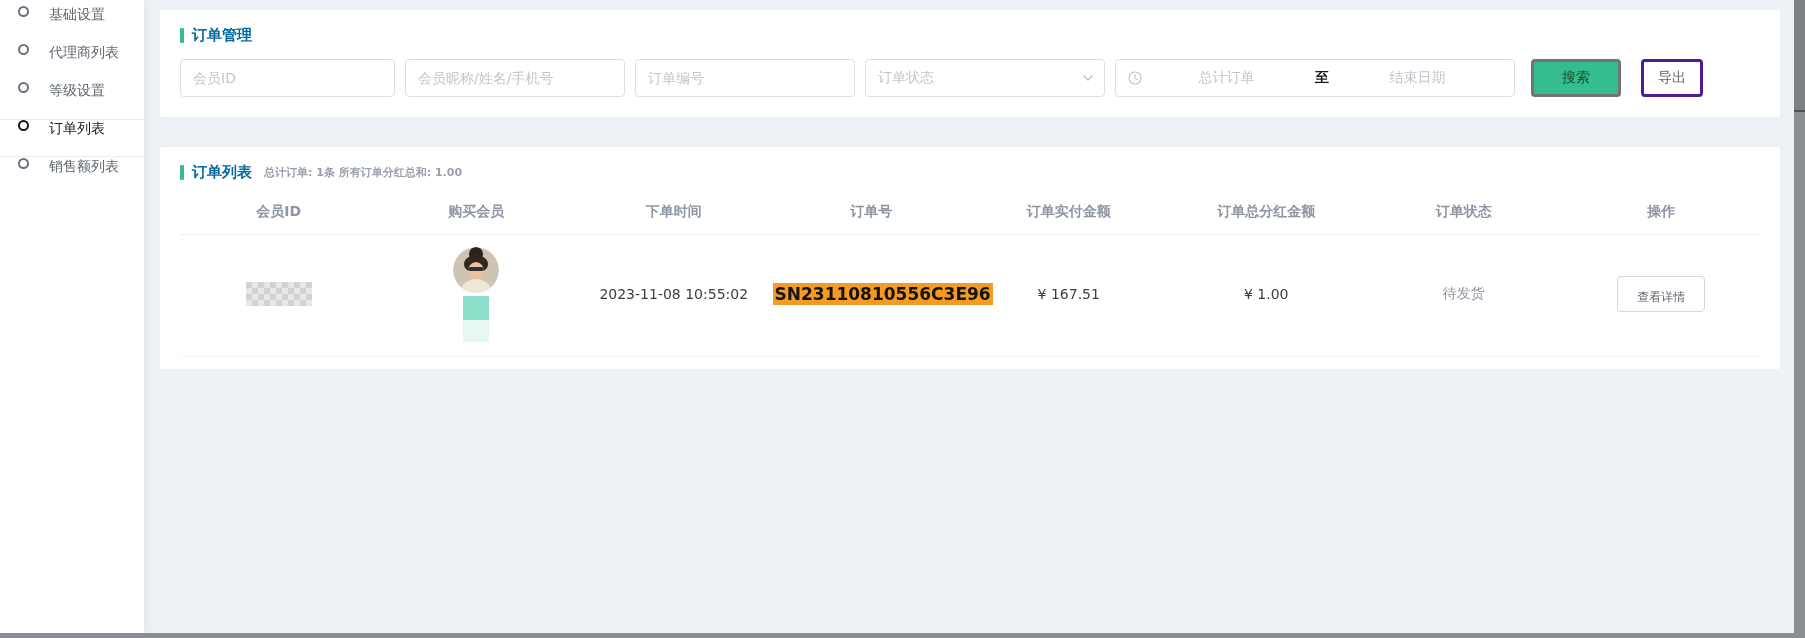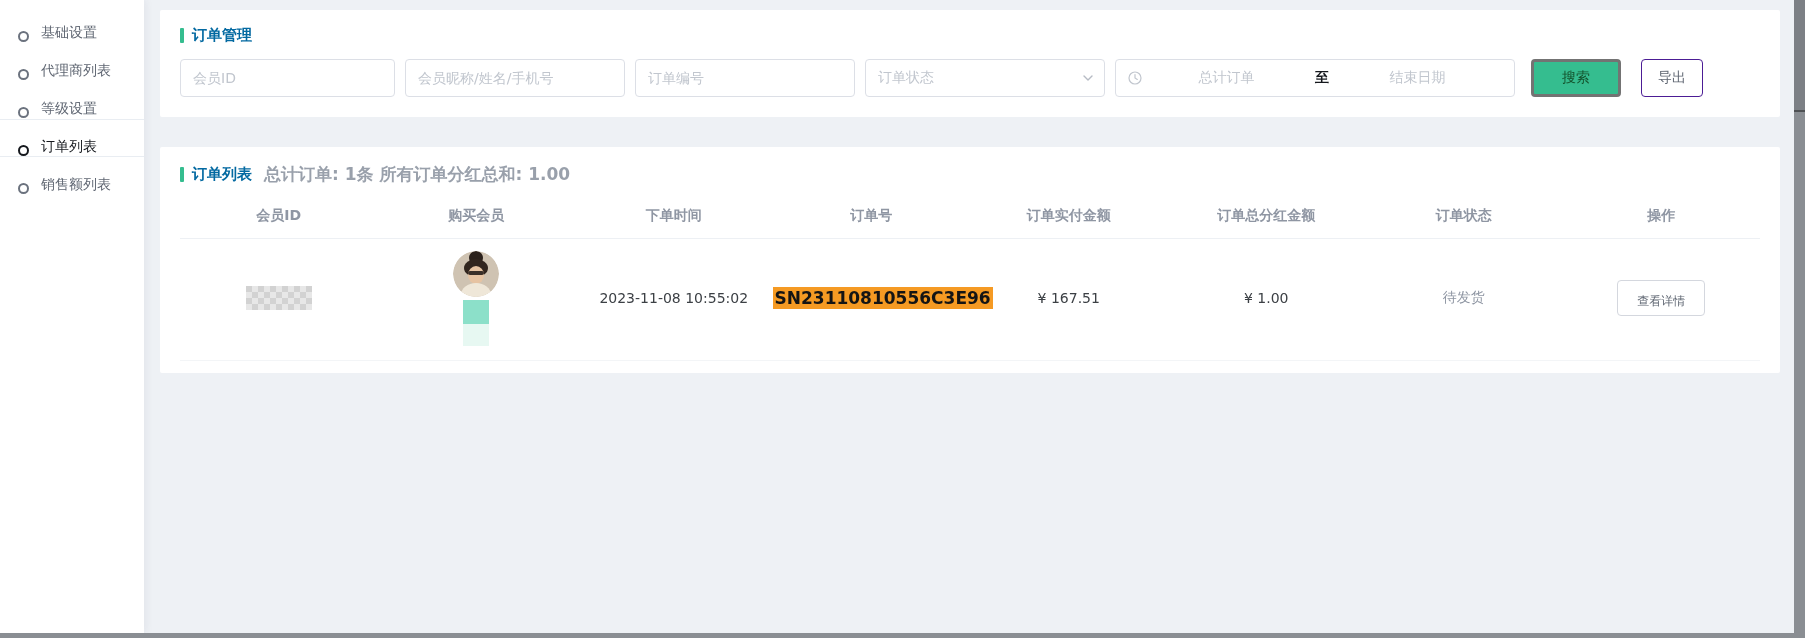--- a/index.html
+++ b/index.html
@@ -12,41 +12,41 @@
   }
 
   
   .sidebar {
     position: absolute; left: 0; top: 0; bottom: 5px; width: 144px;
     background: #fff; z-index: 3;
     box-shadow: 2px 0 8px rgba(30,40,60,.06);
     padding-top: 5px;
   }
   .menu-item {
-    height: 38px; display: flex; align-items: flex-end; gap: 12px;
+    height: 38px; display: flex; align-items: flex-start; gap: 20px;
     padding: 0 10px 0 18px; font-size: 14px; color: #5f6672; cursor: pointer;
     border-top: 1px solid transparent; border-bottom: 1px solid transparent;
   }
   .menu-item .bullet {
     width: 11px; height: 11px; border: 2px solid #6b727e; border-radius: 50%;
     flex: 0 0 auto;
   }
   .menu-item.active { color: #15181d; border-top-color: #e9edf2; border-bottom-color: #e9edf2; }
   .menu-item.active .bullet { border-color: #15181d; }
 
   
   .main { position: absolute; left: 144px; top: 0; right: 11px; bottom: 5px; overflow: hidden; }
   .card { background: #fff; margin: 10px 14px 0 16px; border-radius: 2px; }
   .card-filters { padding: 16px 20px 20px; }
   .card-list { margin-top: 30px; padding: 16px 20px 12px; }
 
   .section-head { display: flex; align-items: center; gap: 8px; }
   .green-bar { width: 4px; height: 15px; background: #35bd8f; border-radius: 1px; flex: 0 0 auto; }
   .section-title { font-size: 15px; font-weight: bold; color: #0369a1; }
-  .section-summary { font-size: 17px; font-weight: 600; color: #99a0ab; margin-left: 4px; }
+  .section-summary { font-size: 11px; font-weight: 600; color: #99a0ab; margin-left: 4px; }
 
   
   .filters { display: flex; align-items: center; margin-top: 14px; }
   .filters > * { flex: 0 0 auto; }
   .txt-input {
     height: 38px; border: 1px solid #dcdfe6; border-radius: 4px;
     padding: 0 12px; font-size: 14px; color: #333; outline: none;
     font-family: inherit; background: #fff;
   }
   .txt-input::placeholder { color: #c1c6ce; }
@@ -65,21 +65,21 @@
     border: 1px solid #dcdfe6; border-radius: 4px; background: #fff;
     display: flex; align-items: center; padding: 0 12px;
     font-size: 14px; color: #c1c6ce; cursor: pointer;
   }
   .date-box .ph { flex: 1; text-align: center; }
   .date-box .sep { color: #15181d; font-weight: 600; padding: 0 4px; font-size: 14px; }
   .clock-icon { width: 14px; height: 14px; flex: 0 0 auto; }
 
   .btn { height: 38px; border-radius: 4px; font-size: 14px; cursor: pointer; font-family: inherit; }
   .btn-search { margin-left: 16px; width: 90px; background: #35bd8f; border: 3px solid #737373; color: #14532d; }
-  .btn-export { margin-left: 20px; width: 62px; background: #fff; border: 1px solid #4c1d95; color: #5f6672; }
+  .btn-export { margin-left: 20px; width: 62px; background: #fff; border: 3px solid #4c1d95; color: #5f6672; }
 
   
   table.orders { width: 100%; border-collapse: collapse; table-layout: fixed; margin-top: 8px; }
   table.orders th {
     height: 44px; font-size: 14px; font-weight: 600; color: #8f96a3;
     text-align: center; border-bottom: 1px solid #edf0f4;
   }
   table.orders td {
     text-align: center; font-size: 14px; color: #3c4045;
     padding: 12px 0 14px; border-bottom: 1px solid #f3f5f7; vertical-align: middle;

